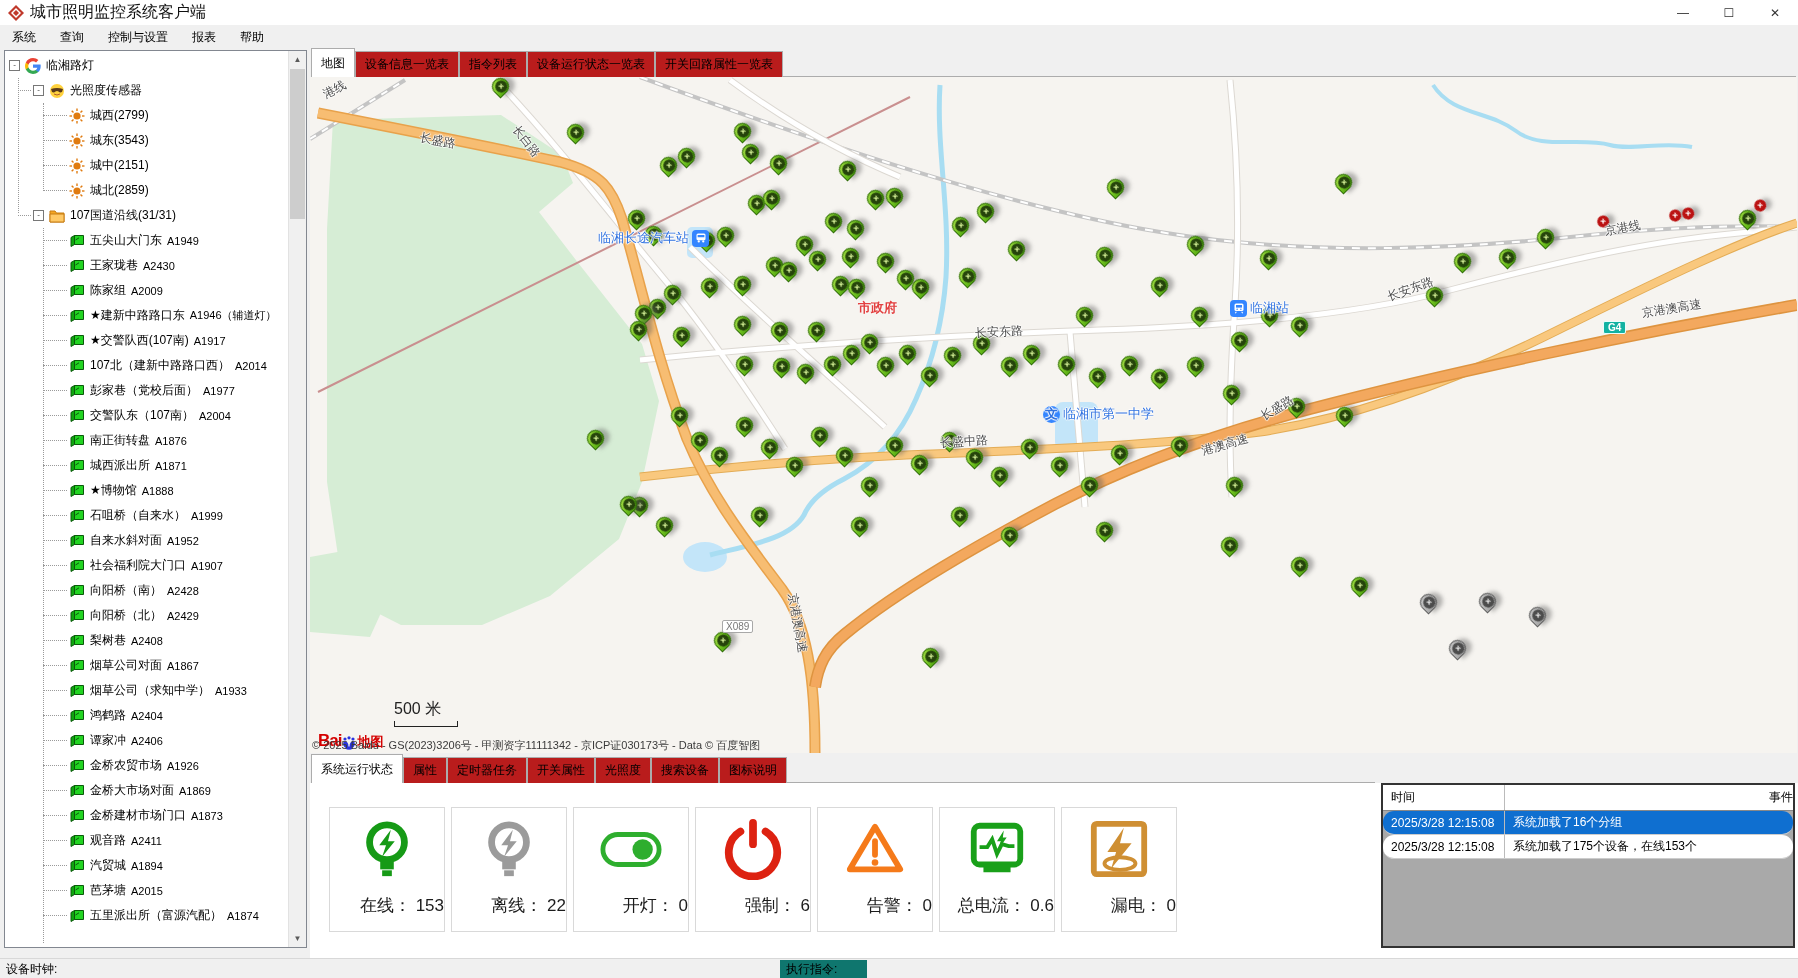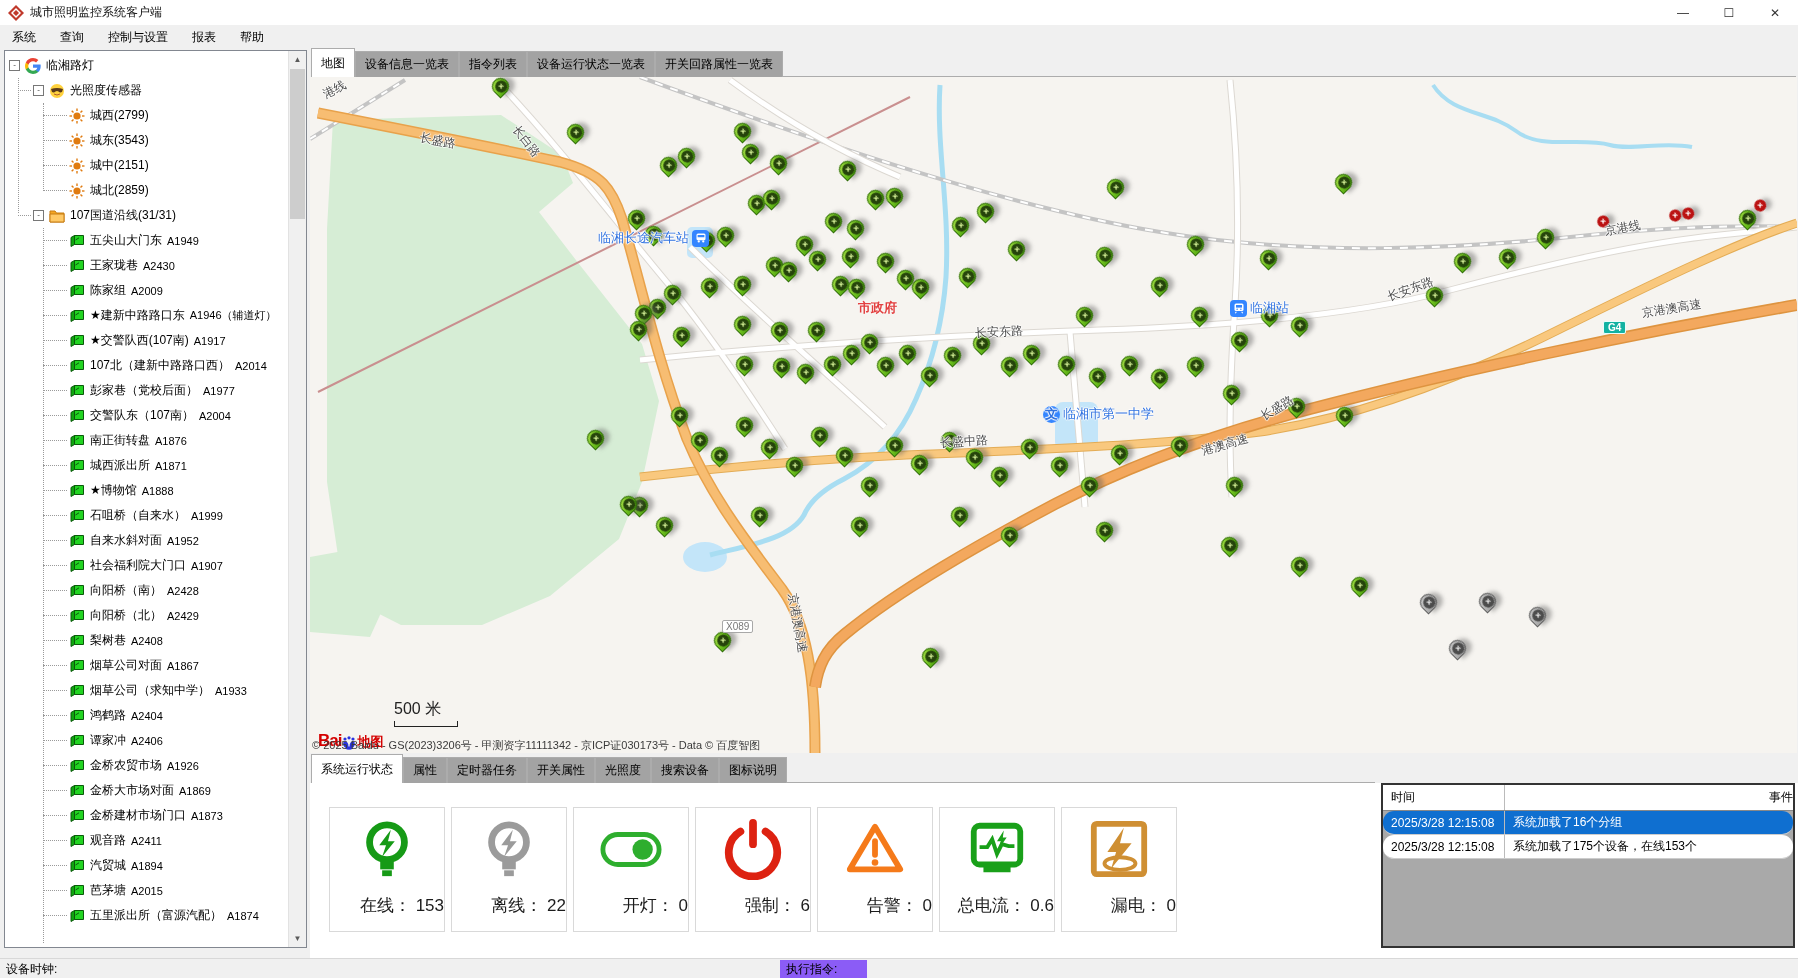--- a/index.html
+++ b/index.html
@@ -1,21 +1,21 @@
 <!DOCTYPE html>
 <html><head>
 <meta charset="utf-8">
 <style>
   html,body{margin:0;padding:0;background:#888;}
   #app{position:relative;width:1798px;height:978px;background:#f0f0f0;overflow:hidden;
        font-family:"Liberation Sans","DejaVu Sans",sans-serif;font-size:12px;color:#000;}
   
   #titlebar{position:absolute;left:0;top:0;width:1798px;height:25px;background:#fff;display:flex;align-items:center;}
   #applogo{width:16px;height:16px;margin:0 6px 0 8px;}
-  #apptitle{font-size:12px;color:#111;font-family:Liberation Mono, monospace;}
+  #apptitle{font-size:16px;color:#111;font-family:Liberation Mono, monospace;}
   #winbtns{position:absolute;right:0;top:0;height:25px;display:flex;}
   .winbtn{width:46px;height:25px;display:flex;align-items:center;justify-content:center;font-size:12px;color:#333;cursor:default;}
   #menubar{position:absolute;left:0;top:25px;width:1798px;height:24px;background:#f0f0f0;display:flex;align-items:center;border-bottom:1px solid #f0f0f0;}
   .menuitem{padding:4px 12px;font-size:12px;}
   
   #sidebar{position:absolute;left:4px;top:50px;width:303px;height:898px;background:#fff;border:1px solid #828790;box-sizing:border-box;}
   #tree{position:absolute;left:0;top:0;right:17px;bottom:0;overflow:hidden;padding-top:2px;}
   .guide{position:absolute;border-left:1px dotted #9a9a9a;width:0;}
   .trow{position:relative;height:25px;display:flex;align-items:center;gap:5px;white-space:nowrap;}
   .trow.lvl0{padding-left:4px;}
@@ -28,21 +28,21 @@
   .ticon{width:16px;height:16px;flex:0 0 auto;display:inline-flex;}
   .ticon svg{width:16px;height:16px;}
   .tlabel{font-size:12px;}
   .tcode{font-size:11px;}
   #vscroll{position:absolute;right:0;top:0;width:17px;height:896px;background:#f0f0f0;border-left:1px solid #e2e2e2;}
   .sarrow{position:absolute;left:0;width:17px;height:17px;color:#5a5a5a;font-size:8px;display:flex;align-items:center;justify-content:center;}
   .sthumb{position:absolute;left:1px;width:15px;background:#cdcdcd;}
   
   .tabstrip{position:absolute;display:flex;align-items:flex-end;}
   .tabstrip::after{content:"";position:absolute;left:0;right:0;bottom:0;border-bottom:1px solid #acacac;z-index:0;}
-  .tab{position:relative;z-index:1;padding:4px 9px 4px 9px;border:1px solid #acacac;border-bottom:none;background:#a3a3a3;margin-right:0px;font-size:12px;}
+  .tab{position:relative;z-index:1;padding:4px 9px 4px 9px;border:1px solid #acacac;border-bottom:none;background:#b91c1c;margin-right:0px;font-size:12px;}
   .tab.active{background:#fff;padding-top:6px;padding-bottom:5px;z-index:2;}
   #maptabs{left:311px;top:50px;width:1485px;height:27px;}
   #bottomtabs{left:311px;top:757px;width:1064px;height:26px;}
   
   #map{position:absolute;left:310px;top:77px;width:1487px;height:676px;background:#f6f4f0;overflow:hidden;}
   #mapbase{position:absolute;left:0;top:0;}
   #pins{position:absolute;left:0;top:0;width:100%;height:100%;}
   .pin{position:absolute;width:17px;height:17px;border-radius:50% 50% 50% 0;transform:rotate(-45deg);
        filter:drop-shadow(5px 3px 2px rgba(90,90,90,.45));}
   .pin.g{background:linear-gradient(145deg,#b9ec53 5%,#69bd1c 50%,#3d8a07 95%);box-shadow:inset 0 0 0 1px #2e6b08;}
@@ -83,21 +83,21 @@
   #evhead{display:flex;background:#fff;border-bottom:1px solid #888;height:25px;align-items:center;}
   #evhead span{font-size:12px;padding-left:8px;}
   .evt{width:122px;flex:0 0 auto;border-right:1px solid #bbb;box-sizing:border-box;height:100%;display:flex;align-items:center;padding-left:8px;}
   .eve{flex:1;padding-left:8px;text-align:right;}
   .evrow{display:flex;height:23px;align-items:stretch;background:#fff;border-bottom:1px solid #ccc;font-size:12px;border-radius:11px;}
   .evrow .evt,.evrow .eve{display:flex;align-items:center;}
   .evrow.sel{background:#0f6fd0;color:#fff;}
   
   #statusbar{position:absolute;left:0;top:958px;width:1798px;height:20px;background:#f0f0f0;border-top:1px solid #d8d8d8;display:flex;align-items:center;}
   #clock{margin-left:6px;}
-  #exec{position:absolute;left:780px;top:1px;height:18px;display:flex;align-items:center;background:#8b5cf6;padding:0 30px 0 6px;}
+  #exec{position:absolute;left:780px;top:1px;height:18px;display:flex;align-items:center;background:#0f766e;padding:0 30px 0 6px;}
 </style>
 </head>
 <body>
 
 <div id="app">
 
   <div id="titlebar">
     <span id="applogo">
       <svg viewBox="0 0 16 16">
           <path d="M8 0 L16 8 L8 16 L0 8 Z" fill="#c0392b"></path>

